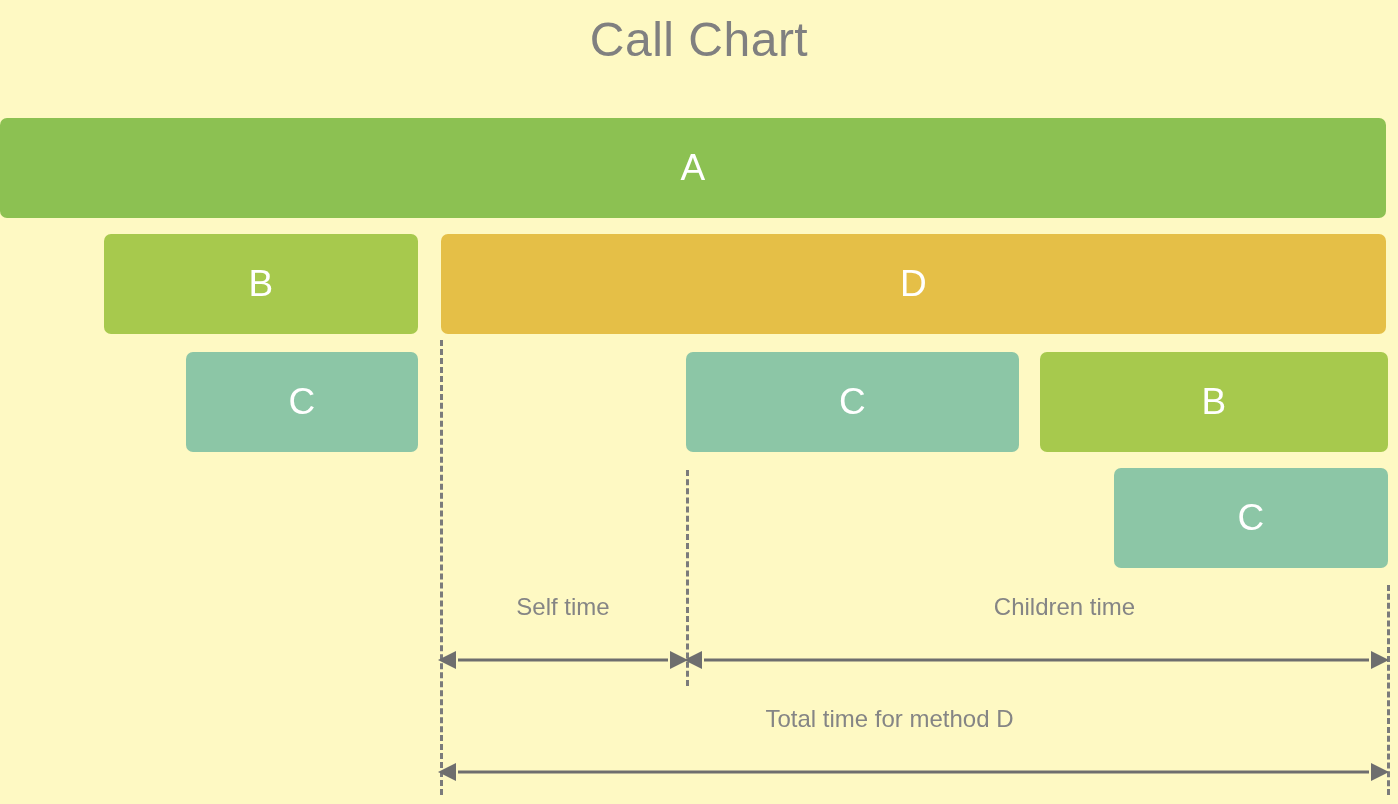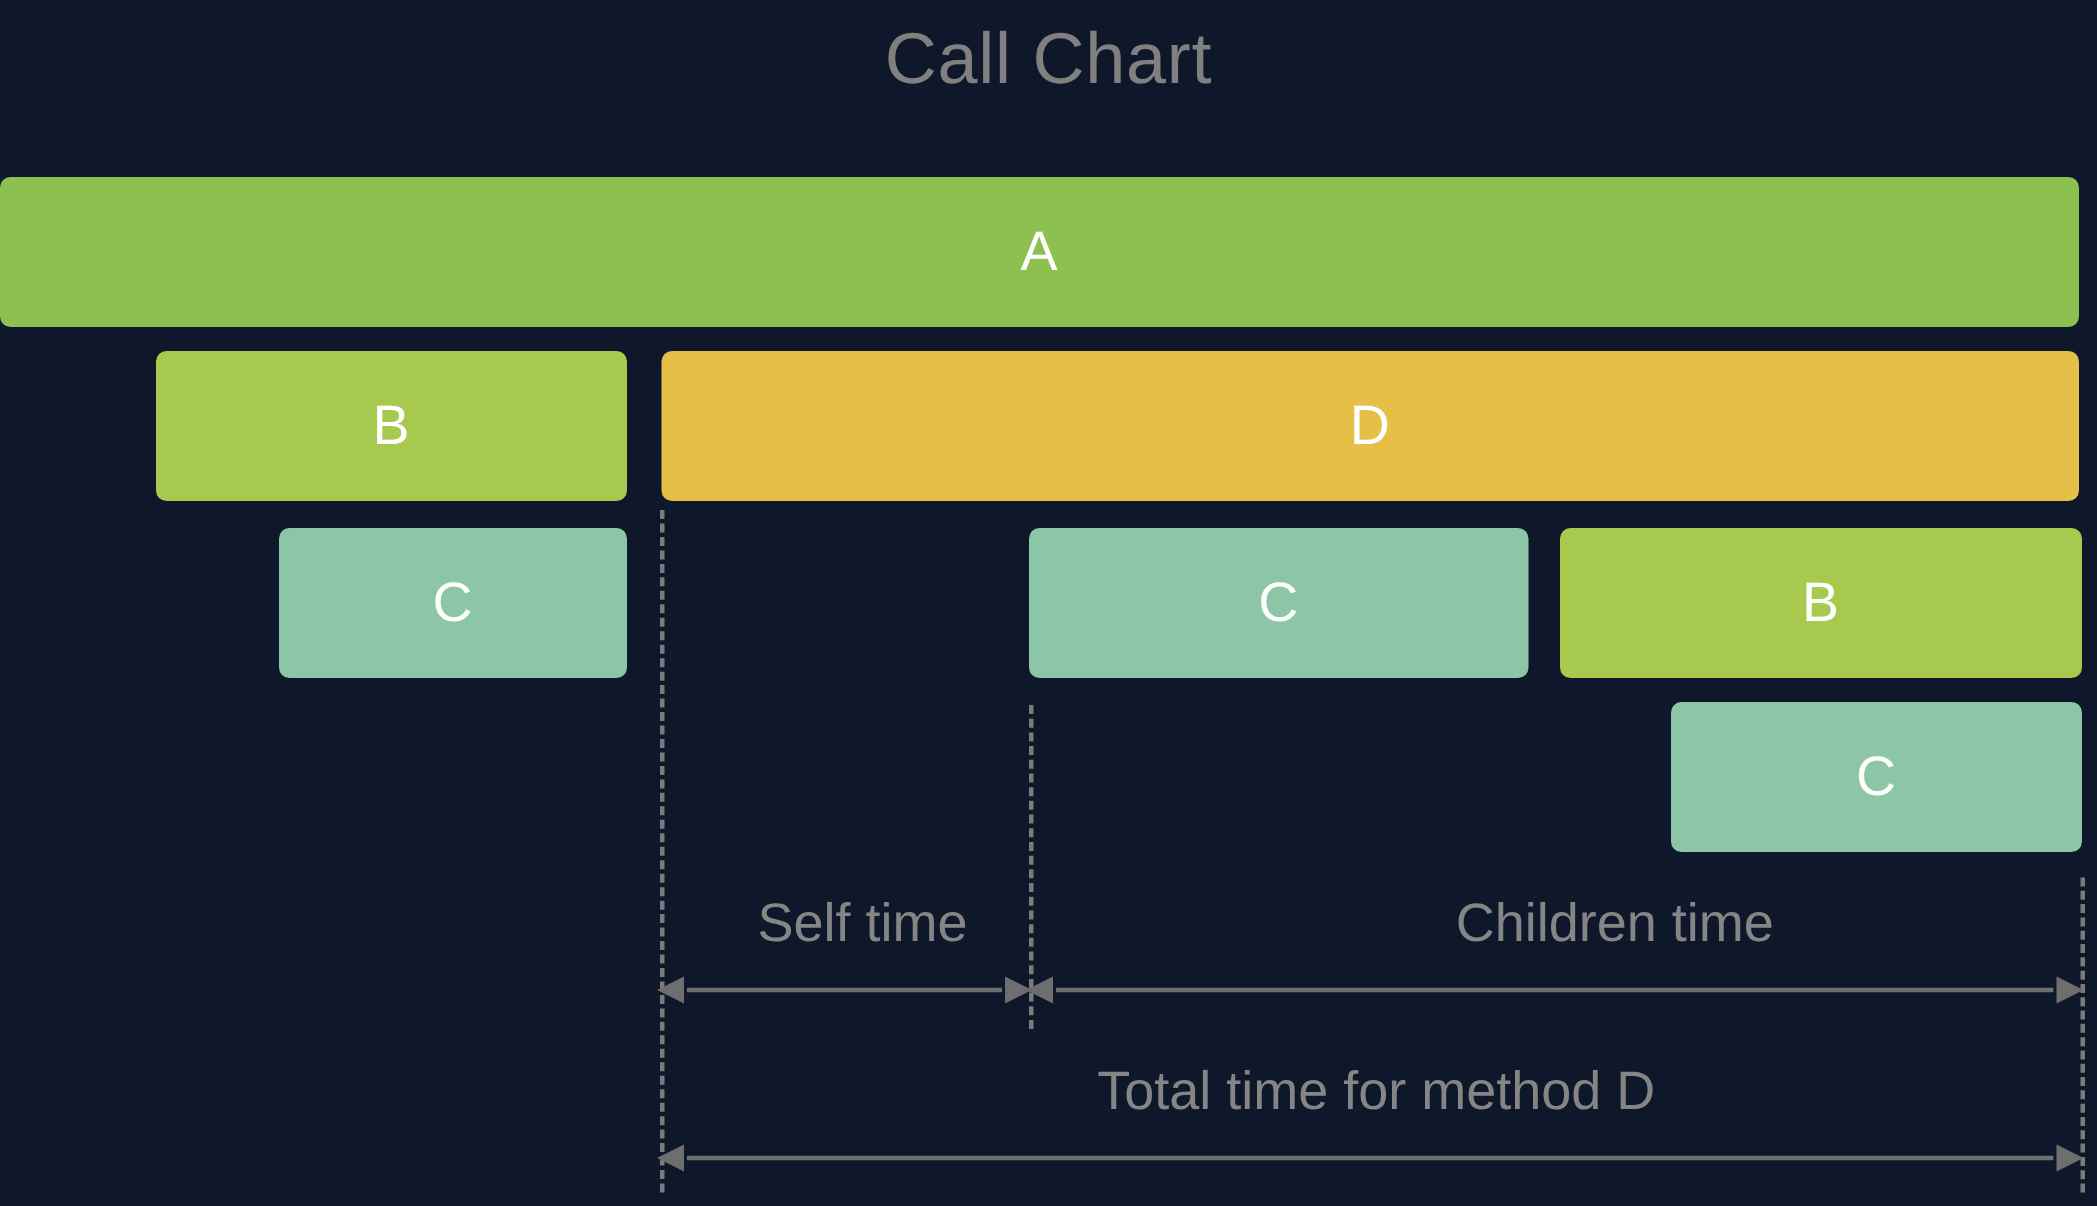--- a/index.html
+++ b/index.html
@@ -8,21 +8,21 @@
     background: #ffffff;
   }
   body {
     font-family: "Liberation Sans", sans-serif;
     -webkit-font-smoothing: antialiased;
   }
   #stage {
     position: relative;
     width: 1398px;
     height: 804px;
-    background: #0f172a;
+    background: #fef9c3;
     overflow: hidden;
   }
 
   
   #chart-title {
     position: absolute;
     left: 0;
     top: 8px;
     width: 1398px;
     text-align: center;
@@ -52,27 +52,26 @@
   .guide {
     position: absolute;
     width: 0;
     border-left: 3px dashed #7b7b7b;
   }
 
   
   .measure-label {
     position: absolute;
     text-align: center;
-    font-size: 36px;
+    font-size: 24px;
     font-weight: 400;
     color: #858585;
     line-height: 1.2;
     white-space: nowrap;
     user-select: none;
-    margin-left: 12px;
   }
   .measure-arrow {
     position: absolute;
     height: 26px;
   }
   .measure-arrow svg {
     display: block;
     overflow: visible;
   }
 </style>
@@ -121,21 +120,21 @@
         </svg>
       </div>
       <div class="measure-label" style="left: 714px; top: 593px; width: 701px;">Children time</div>
       <div class="measure-arrow" style="left: 686px; top: 647px; width: 701px;">
         <svg width="701" height="26" viewBox="0 0 701 26">
           <line x1="18" y1="13" x2="683" y2="13" stroke="#6e6e6e" stroke-width="3"></line>
           <polygon points="16,4 16,22 -2,13" fill="#6e6e6e"></polygon>
           <polygon points="685,4 685,22 703,13" fill="#6e6e6e"></polygon>
         </svg>
       </div>
-      <div class="measure-label" style="left: 432px; top: 705px; width: 947px;">Total time for method D</div>
+      <div class="measure-label" style="left: 416px; top: 705px; width: 947px;">Total time for method D</div>
       <div class="measure-arrow" style="left: 440px; top: 759px; width: 947px;">
         <svg width="947" height="26" viewBox="0 0 947 26">
           <line x1="18" y1="13" x2="929" y2="13" stroke="#6e6e6e" stroke-width="3"></line>
           <polygon points="16,4 16,22 -2,13" fill="#6e6e6e"></polygon>
           <polygon points="931,4 931,22 949,13" fill="#6e6e6e"></polygon>
         </svg>
       </div>
     </div>
 
 </div>

